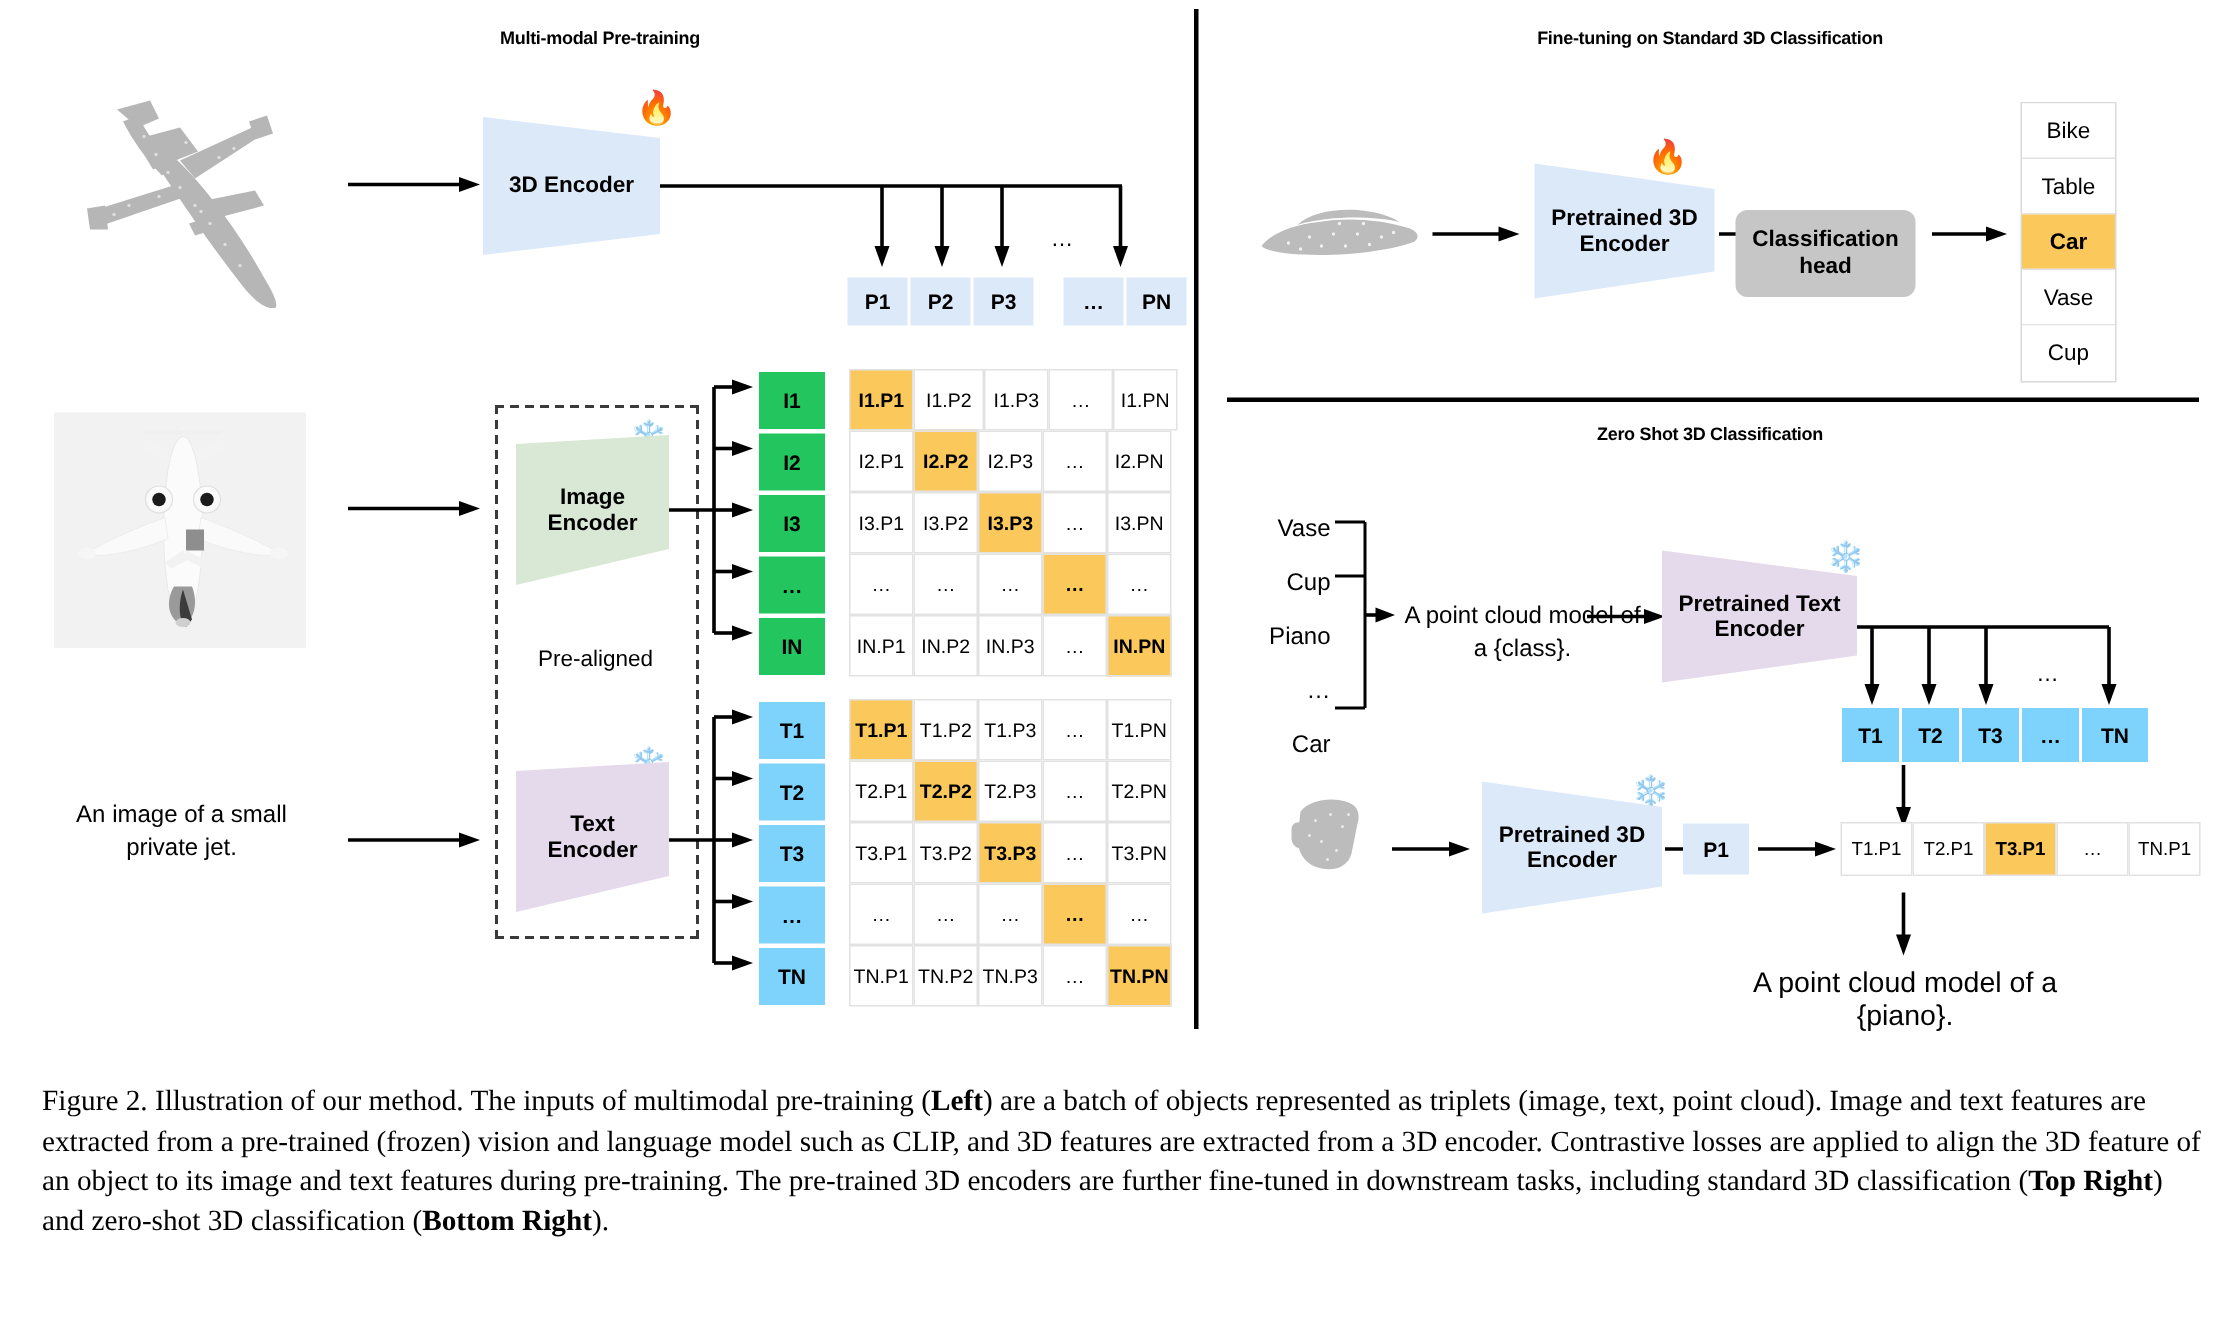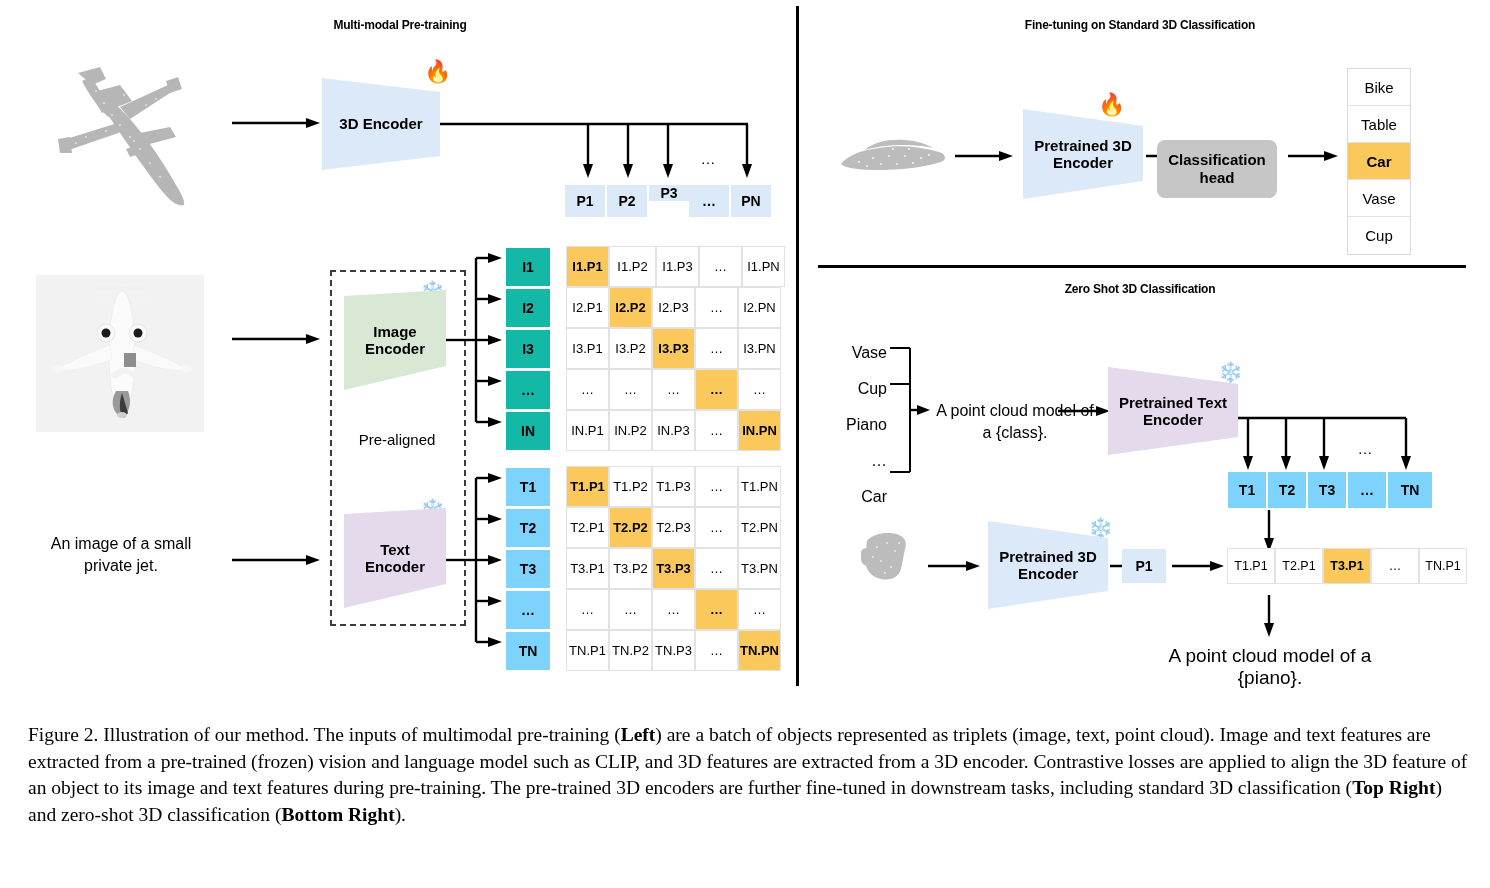--- a/index.html
+++ b/index.html
@@ -13,21 +13,21 @@
         text-align:center;font-weight:bold;line-height:1.15;}
   .trap .tx{position:relative;z-index:2;}
   .trap .shape{position:absolute;inset:0;z-index:1;}
   
   .cellrow{position:absolute;display:flex;}
   .cell{display:flex;align-items:center;justify-content:center;
         font-size:13px;box-sizing:border-box;}
   .mbox{background:#fff;border:1px solid #e2e2e2;}
   .hl{background:#fbc85c;font-weight:bold;}
   .pcell{background:#dce9f8;font-weight:bold;font-size:14px;}
-  .icell{background:#14b8a6;font-weight:bold;font-size:14px;}
+  .icell{background:#22c55e;font-weight:bold;font-size:14px;}
   .tcell{background:#7dd3fc;font-weight:bold;font-size:14px;}
   .line{position:absolute;background:#000;}
   .dash{position:absolute;border:2px dashed #3a3a3a;}
   .cap{position:absolute;font-family:"Liberation Serif",serif;font-size:19.5px;
        line-height:1.36;text-align:left;}
   .cap b{font-weight:bold;}
   svg{display:block;overflow:visible;}
   .emoji{position:absolute;font-size:22px;line-height:1;}
 </style>
 </head>
@@ -101,21 +101,21 @@
   <polygon points="228,60 223,46 233,46" fill="#000"></polygon>
   <line x1="307" y1="6" x2="307" y2="50" stroke="#000" stroke-width="2.4"></line>
   <polygon points="307,60 302,46 312,46" fill="#000"></polygon>
   <text x="268" y="46" font-size="15" font-family="Liberation Sans, sans-serif" text-anchor="middle">…</text>
  </svg>
 </div>
 
 <div class="cellrow" style="left:565px;top:185px;">
   <div class="cell pcell" style="width:40px;height:32px;margin-right:2px;">P1</div>
   <div class="cell pcell" style="width:40px;height:32px;margin-right:2px;">P2</div>
-  <div class="cell pcell" style="width:40px;height:16px;margin-right:0;">P3</div>
+  <div class="cell pcell" style="width:40px;height:32px;margin-right:20px;">P3</div>
   <div class="cell pcell" style="width:40px;height:32px;margin-right:2px;">…</div>
   <div class="cell pcell" style="width:40px;height:32px;">PN</div>
 </div>
 
 <div class="abs" style="left:36px;top:275px;width:168px;height:157px;background:#f2f2f2;">
  <svg width="168" height="157" viewBox="0 0 168 157">
   <ellipse cx="86" cy="78" rx="13" ry="62" fill="#fbfbfb" stroke="#e6e6e6" stroke-width="0.6"></ellipse>
   <path d="M86 16 L84 10 L88 10 Z" fill="#f4f4f4"></path>
   <rect x="60" y="12" width="52" height="3" rx="1.5" fill="#f0f0f0"></rect>
   <path d="M76 24 L60 18 L62 26 L78 32 Z" fill="#f3f3f3"></path>

